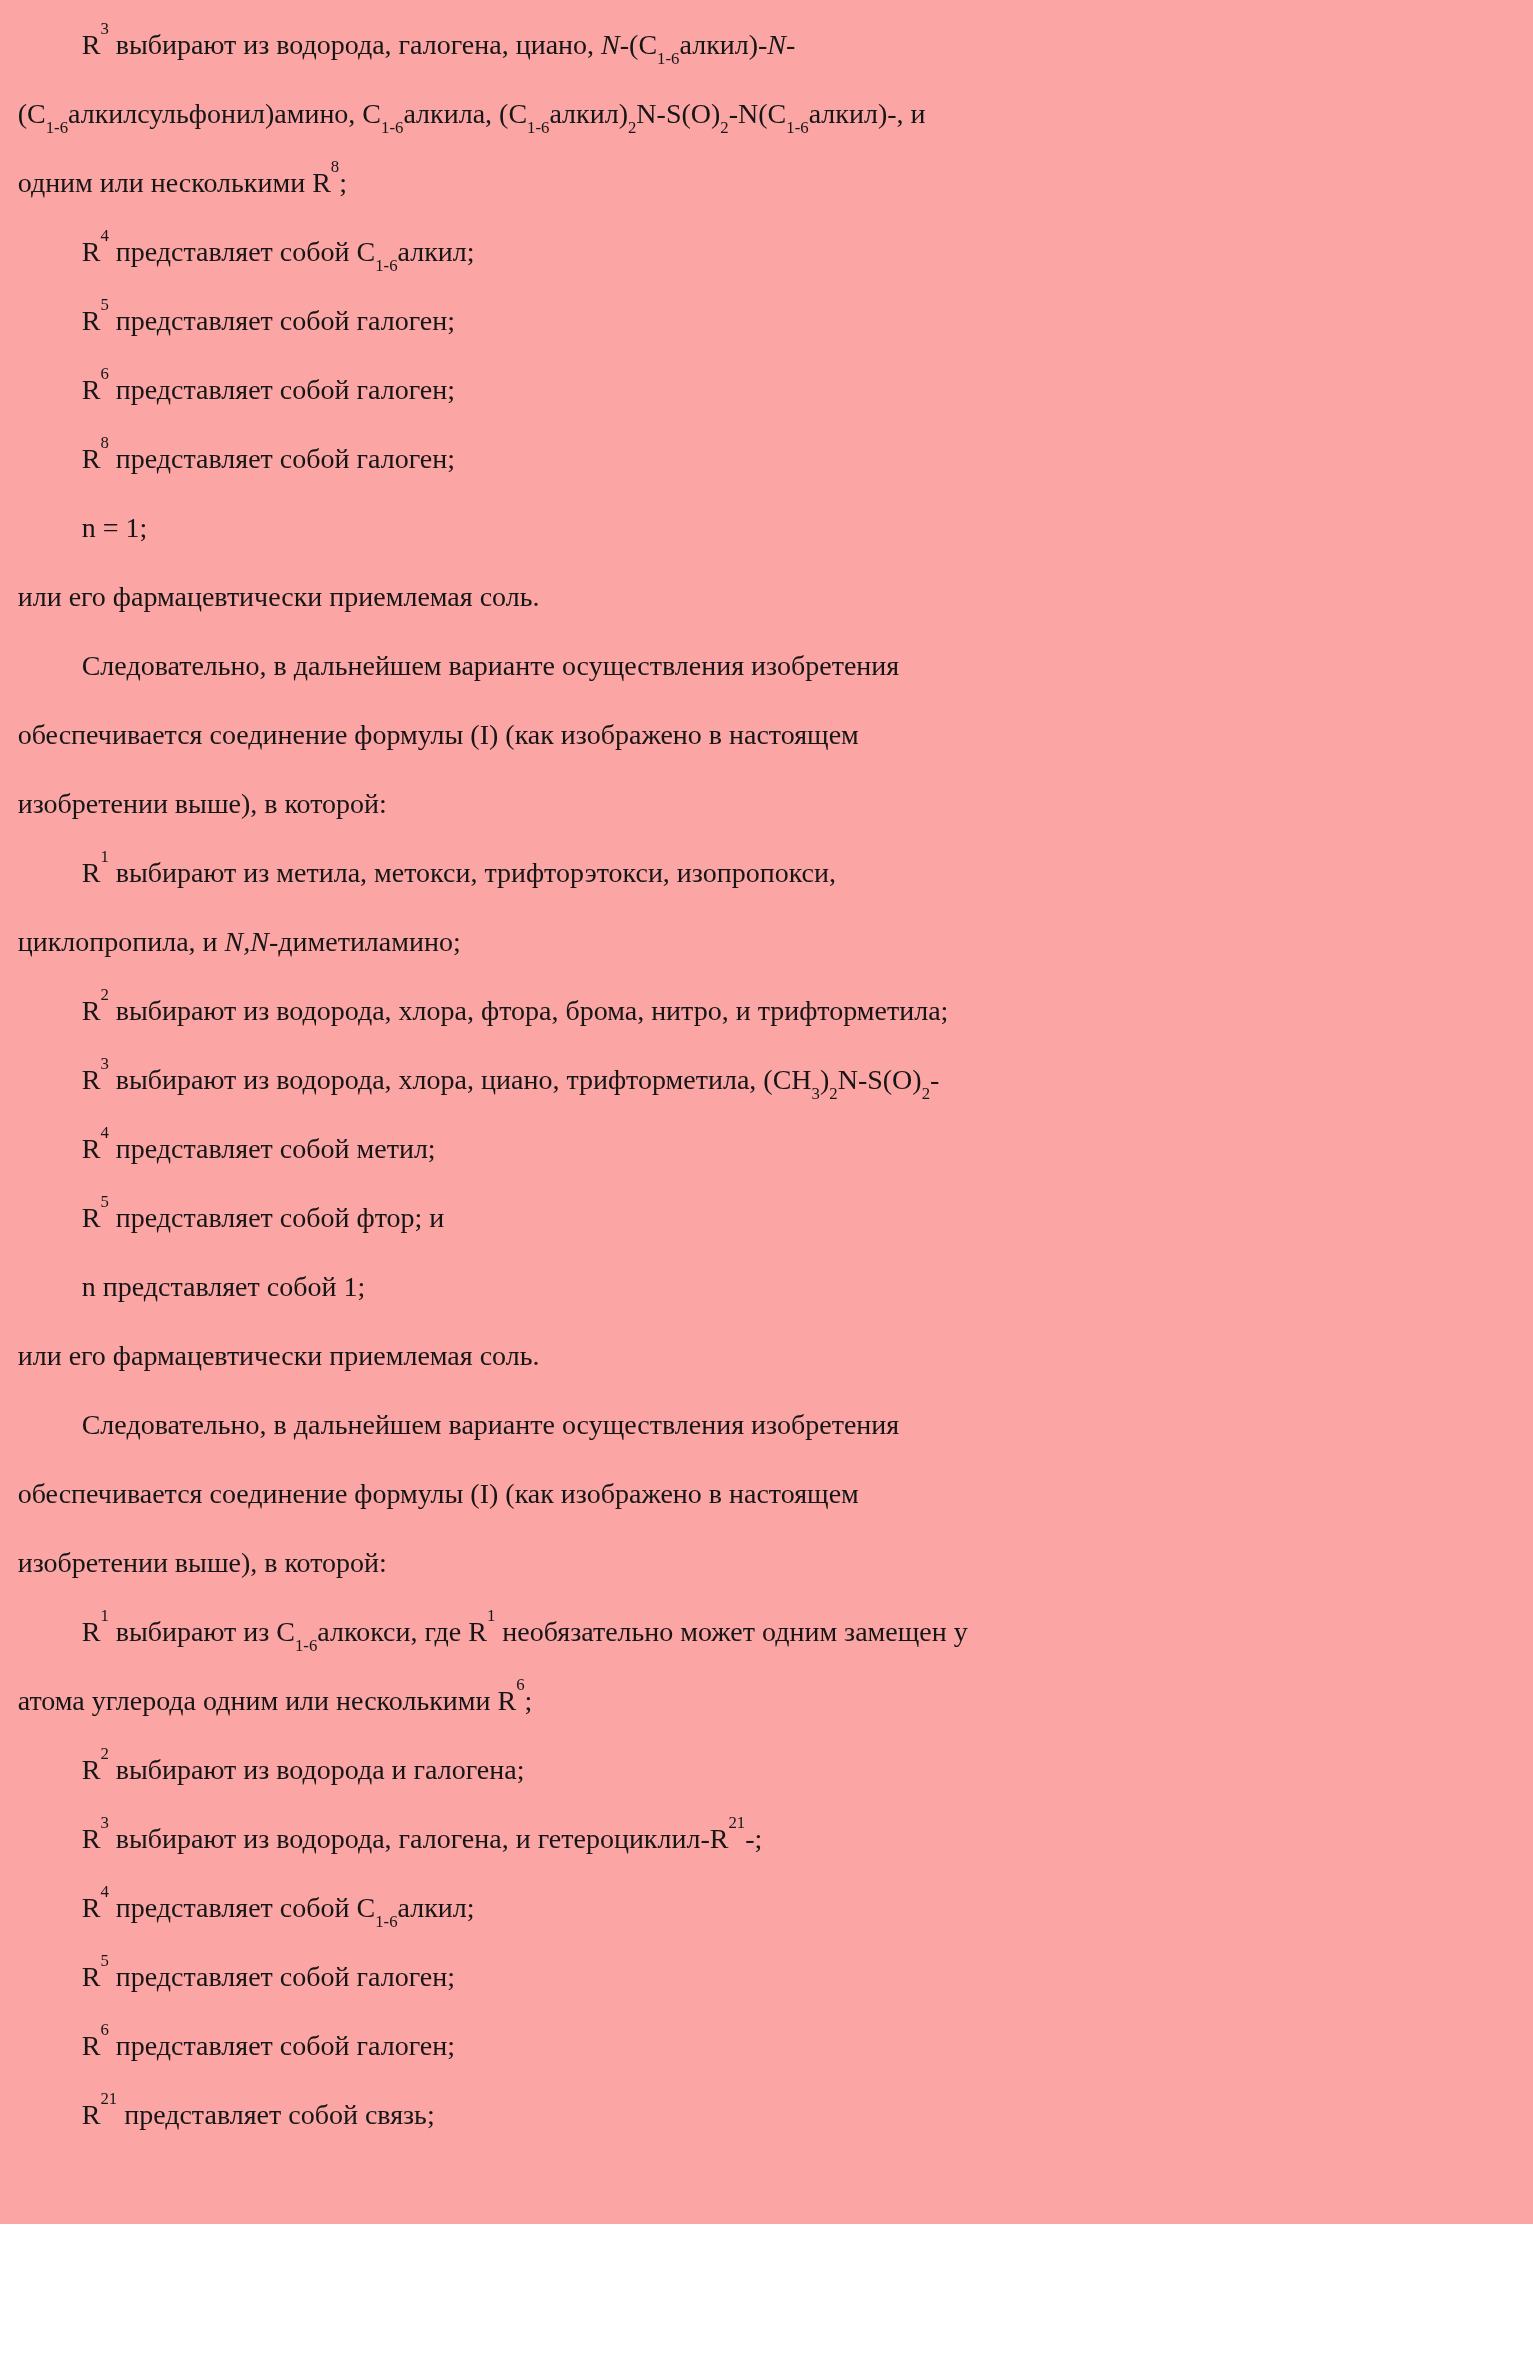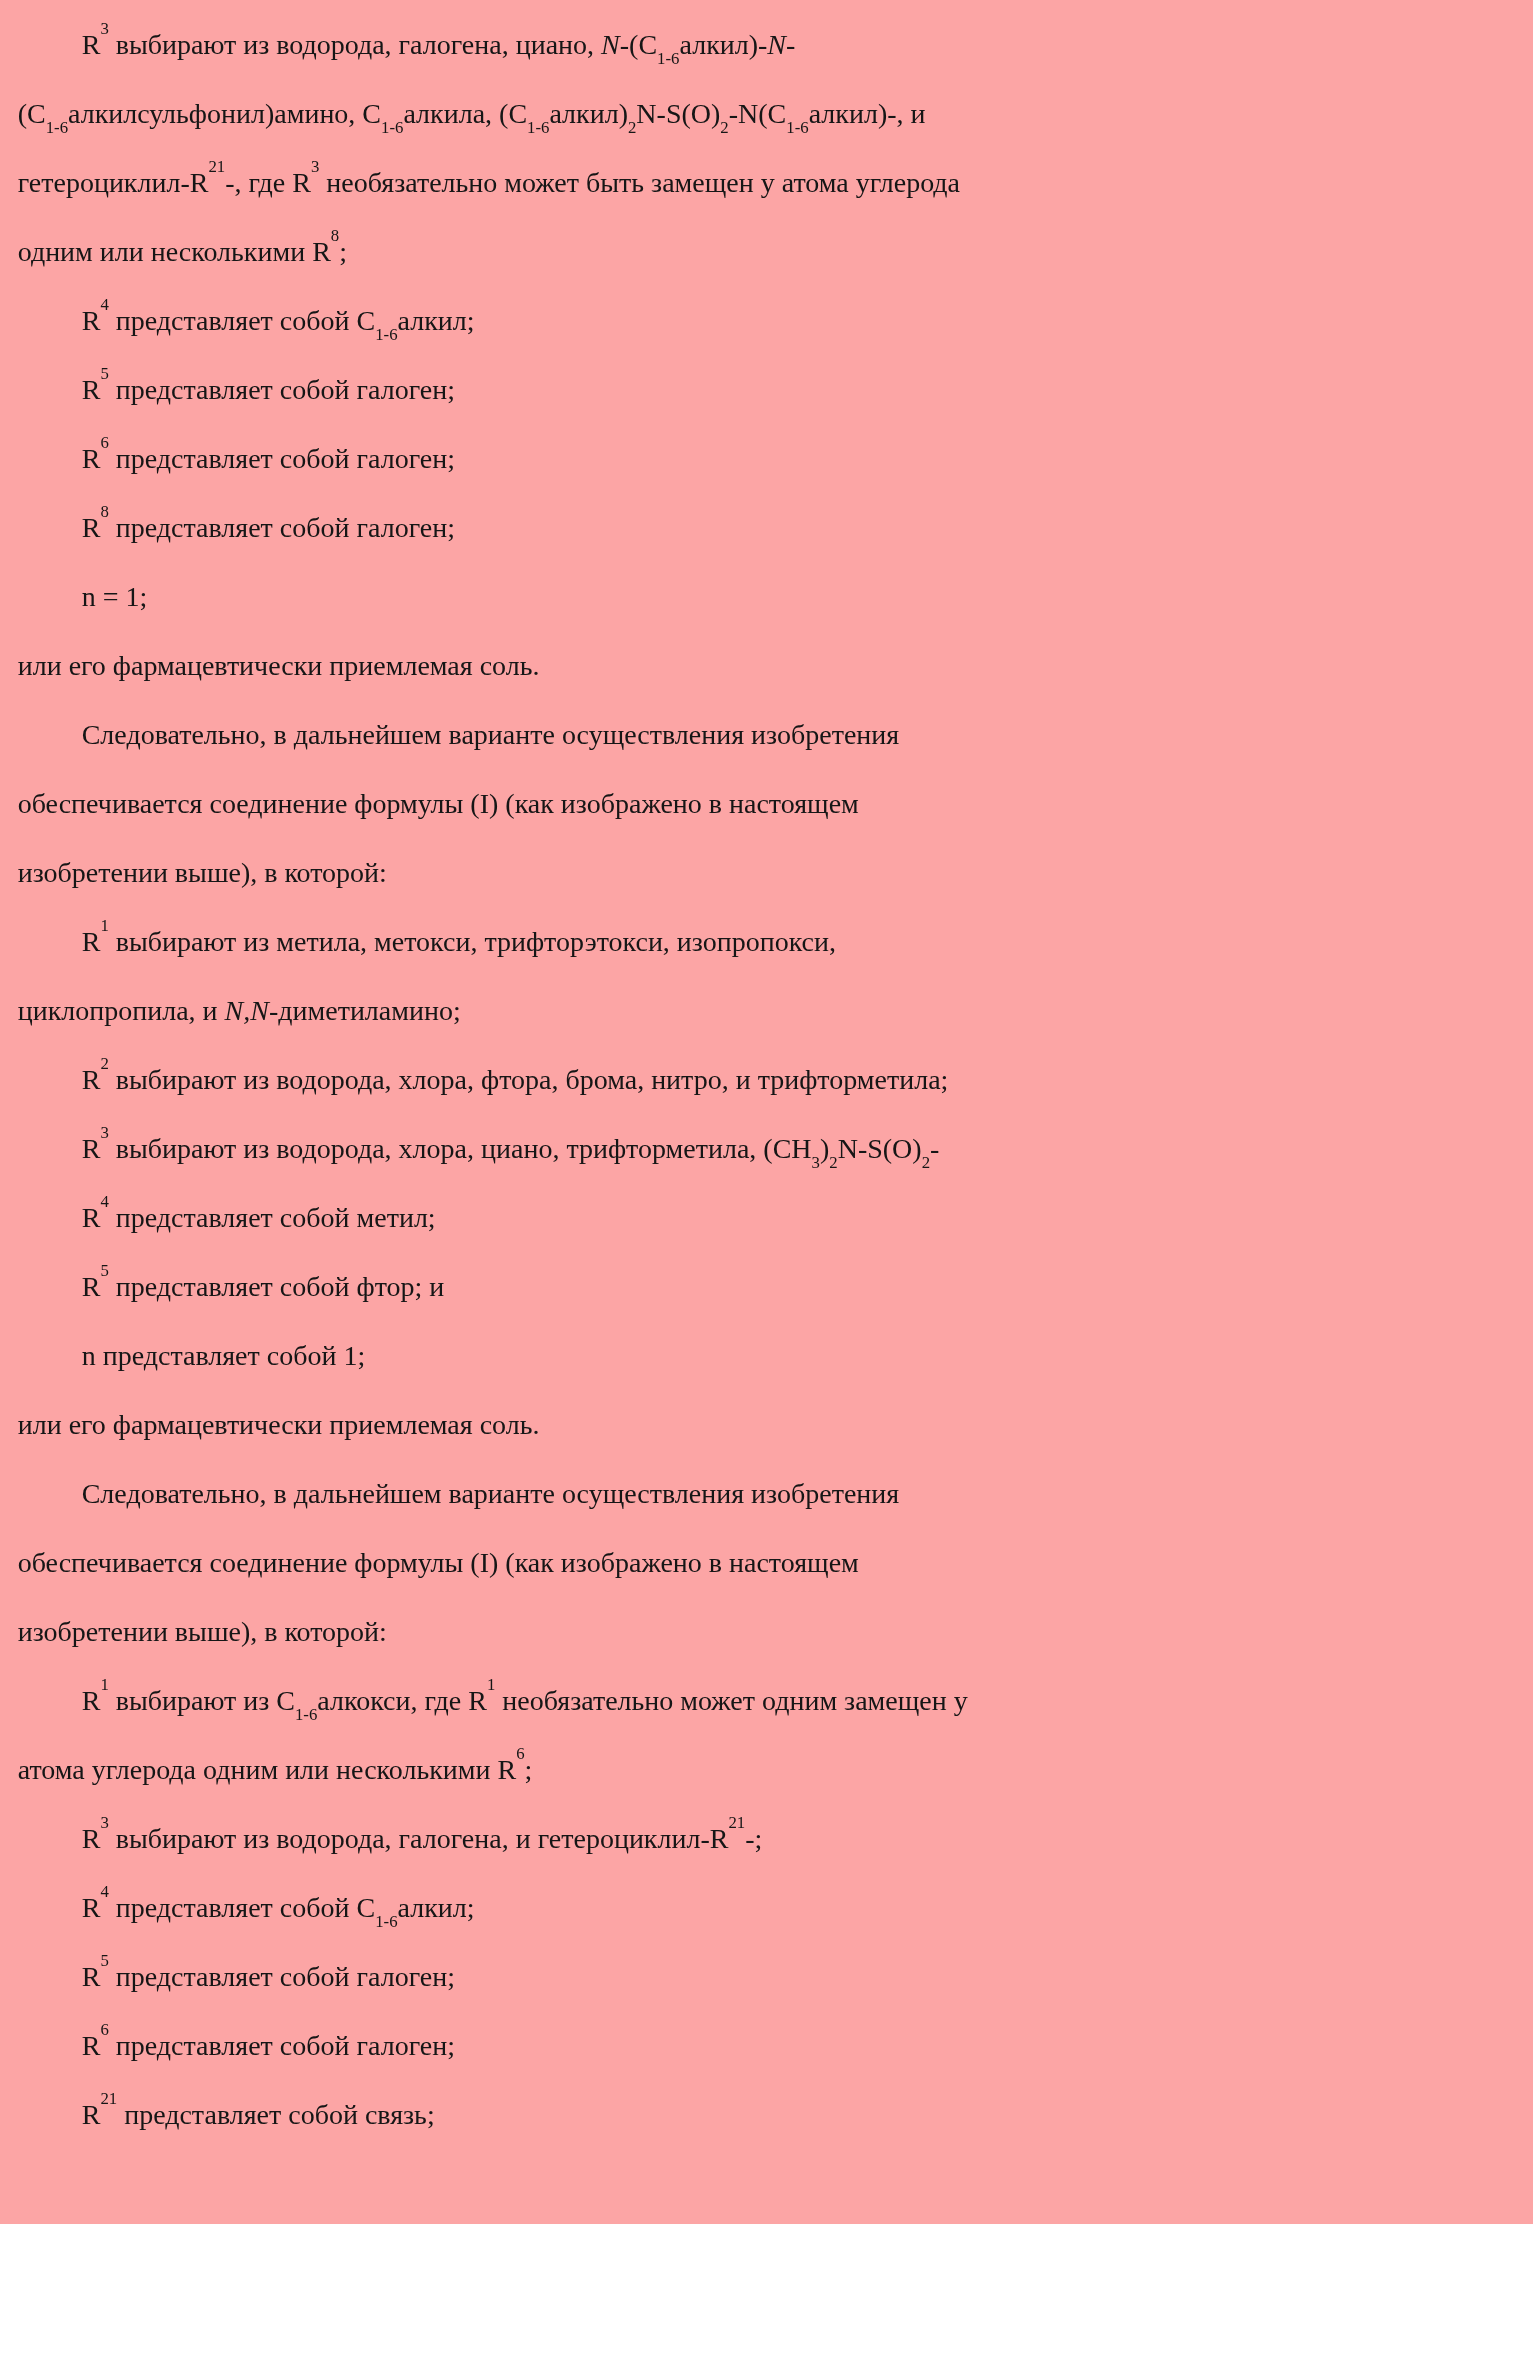--- a/index.html
+++ b/index.html
@@ -43,21 +43,20 @@
   i { font-style: italic; }
 </style>
 </head>
 <body>
 
 <div class="page">
   <div class="content">
       <div class="para">
         <div class="line indent"><span>R</span><sup>3</sup><span> выбирают из водорода, галогена, циано, </span><i>N</i><span>-(C</span><sub>1-6</sub><span>алкил)-</span><i>N</i><span>-</span></div>
         <div class="line"><span>(C</span><sub>1-6</sub><span>алкилсульфонил)амино, C</span><sub>1-6</sub><span>алкила, (C</span><sub>1-6</sub><span>алкил)</span><sub>2</sub><span>N-S(O)</span><sub>2</sub><span>-N(C</span><sub>1-6</sub><span>алкил)-, и</span></div>
-        <div class="line"><span>гетероциклил-R</span><sup>21</sup><span>-, где R</span><sup>3</sup><span> необязательно может быть замещен у атома углерода</span></div>
         <div class="line"><span>одним или несколькими R</span><sup>8</sup><span>;</span></div>
       </div>
       <div class="para">
         <div class="line indent"><span>R</span><sup>4</sup><span> представляет собой C</span><sub>1-6</sub><span>алкил;</span></div>
       </div>
       <div class="para">
         <div class="line indent"><span>R</span><sup>5</sup><span> представляет собой галоген;</span></div>
       </div>
       <div class="para">
         <div class="line indent"><span>R</span><sup>6</sup><span> представляет собой галоген;</span></div>
@@ -101,20 +100,23 @@
       <div class="para">
         <div class="line indent"><span>Следовательно, в дальнейшем варианте осуществления изобретения</span></div>
         <div class="line"><span>обеспечивается соединение формулы (I) (как изображено в настоящем</span></div>
         <div class="line"><span>изобретении выше), в которой:</span></div>
       </div>
       <div class="para">
         <div class="line indent"><span>R</span><sup>1</sup><span> выбирают из C</span><sub>1-6</sub><span>алкокси, где R</span><sup>1</sup><span> необязательно может одним замещен у</span></div>
         <div class="line"><span>атома углерода одним или несколькими R</span><sup>6</sup><span>;</span></div>
       </div>
       <div class="para">
+        <div class="line indent"><span>R</span><sup>2</sup><span> выбирают из водорода и галогена;</span></div>
+      </div>
+      <div class="para">
         <div class="line indent"><span>R</span><sup>3</sup><span> выбирают из водорода, галогена, и гетероциклил-R</span><sup>21</sup><span>-;</span></div>
       </div>
       <div class="para">
         <div class="line indent"><span>R</span><sup>4</sup><span> представляет собой C</span><sub>1-6</sub><span>алкил;</span></div>
       </div>
       <div class="para">
         <div class="line indent"><span>R</span><sup>5</sup><span> представляет собой галоген;</span></div>
       </div>
       <div class="para">
         <div class="line indent"><span>R</span><sup>6</sup><span> представляет собой галоген;</span></div>

